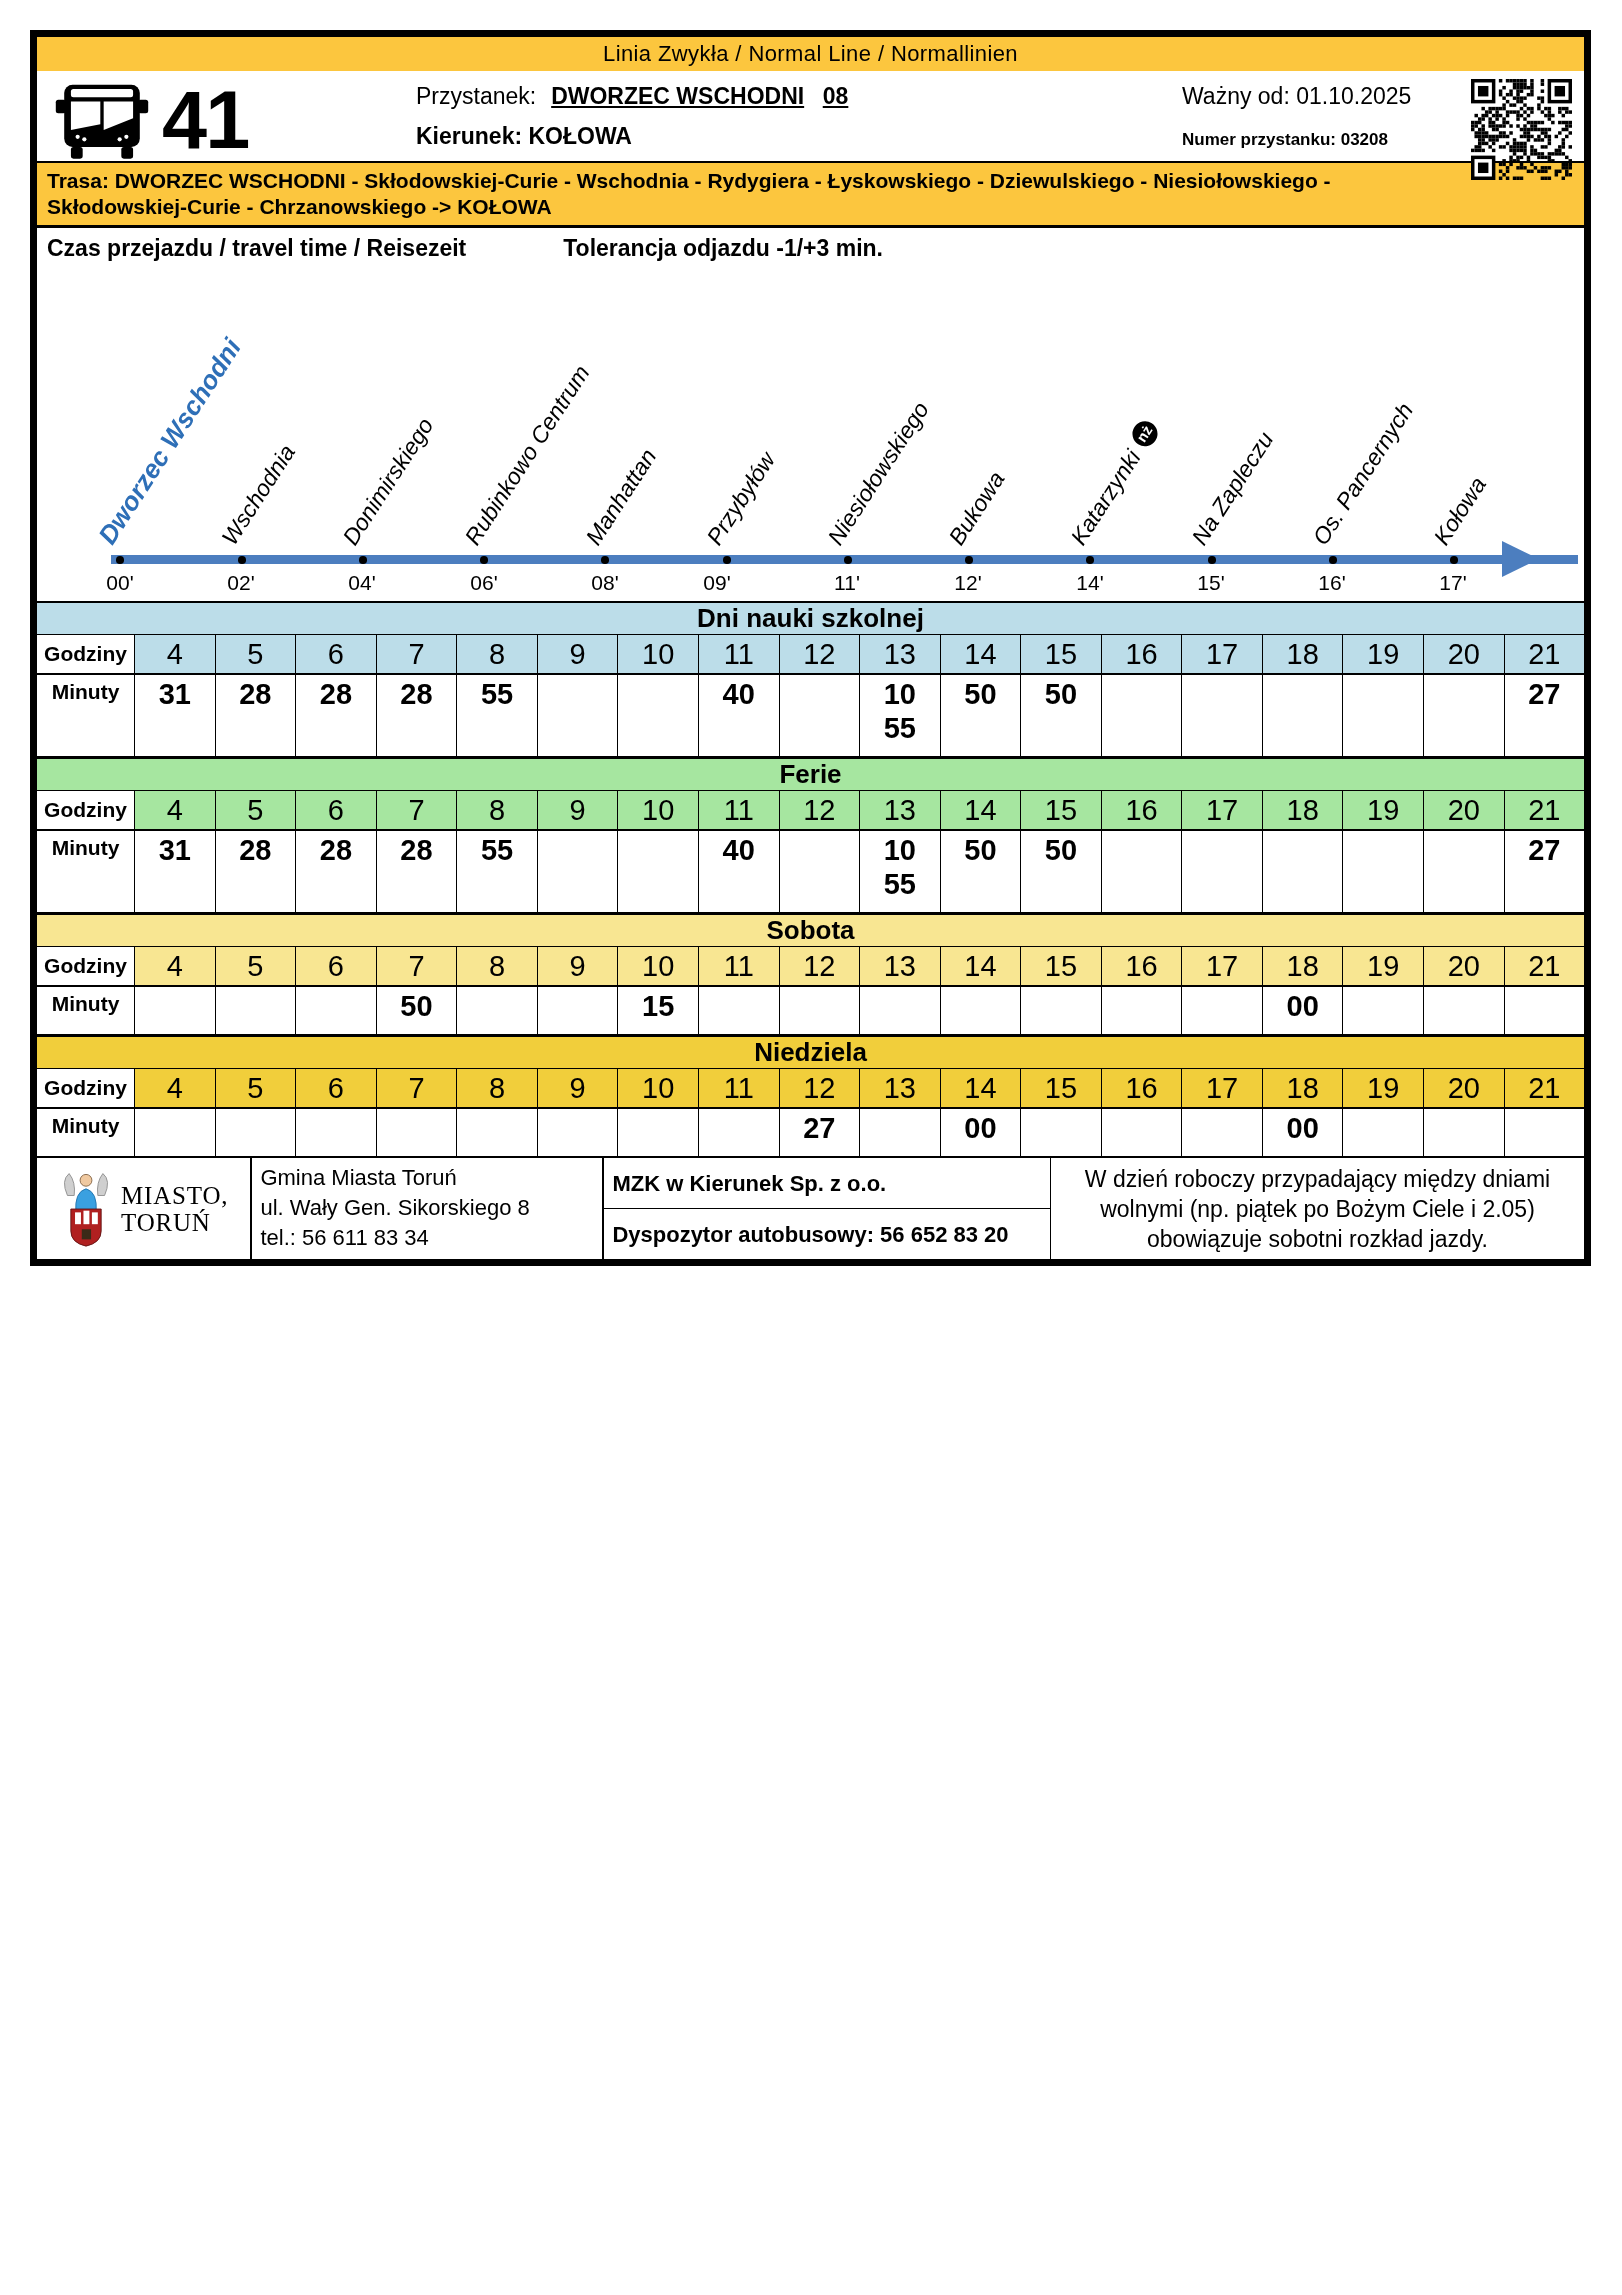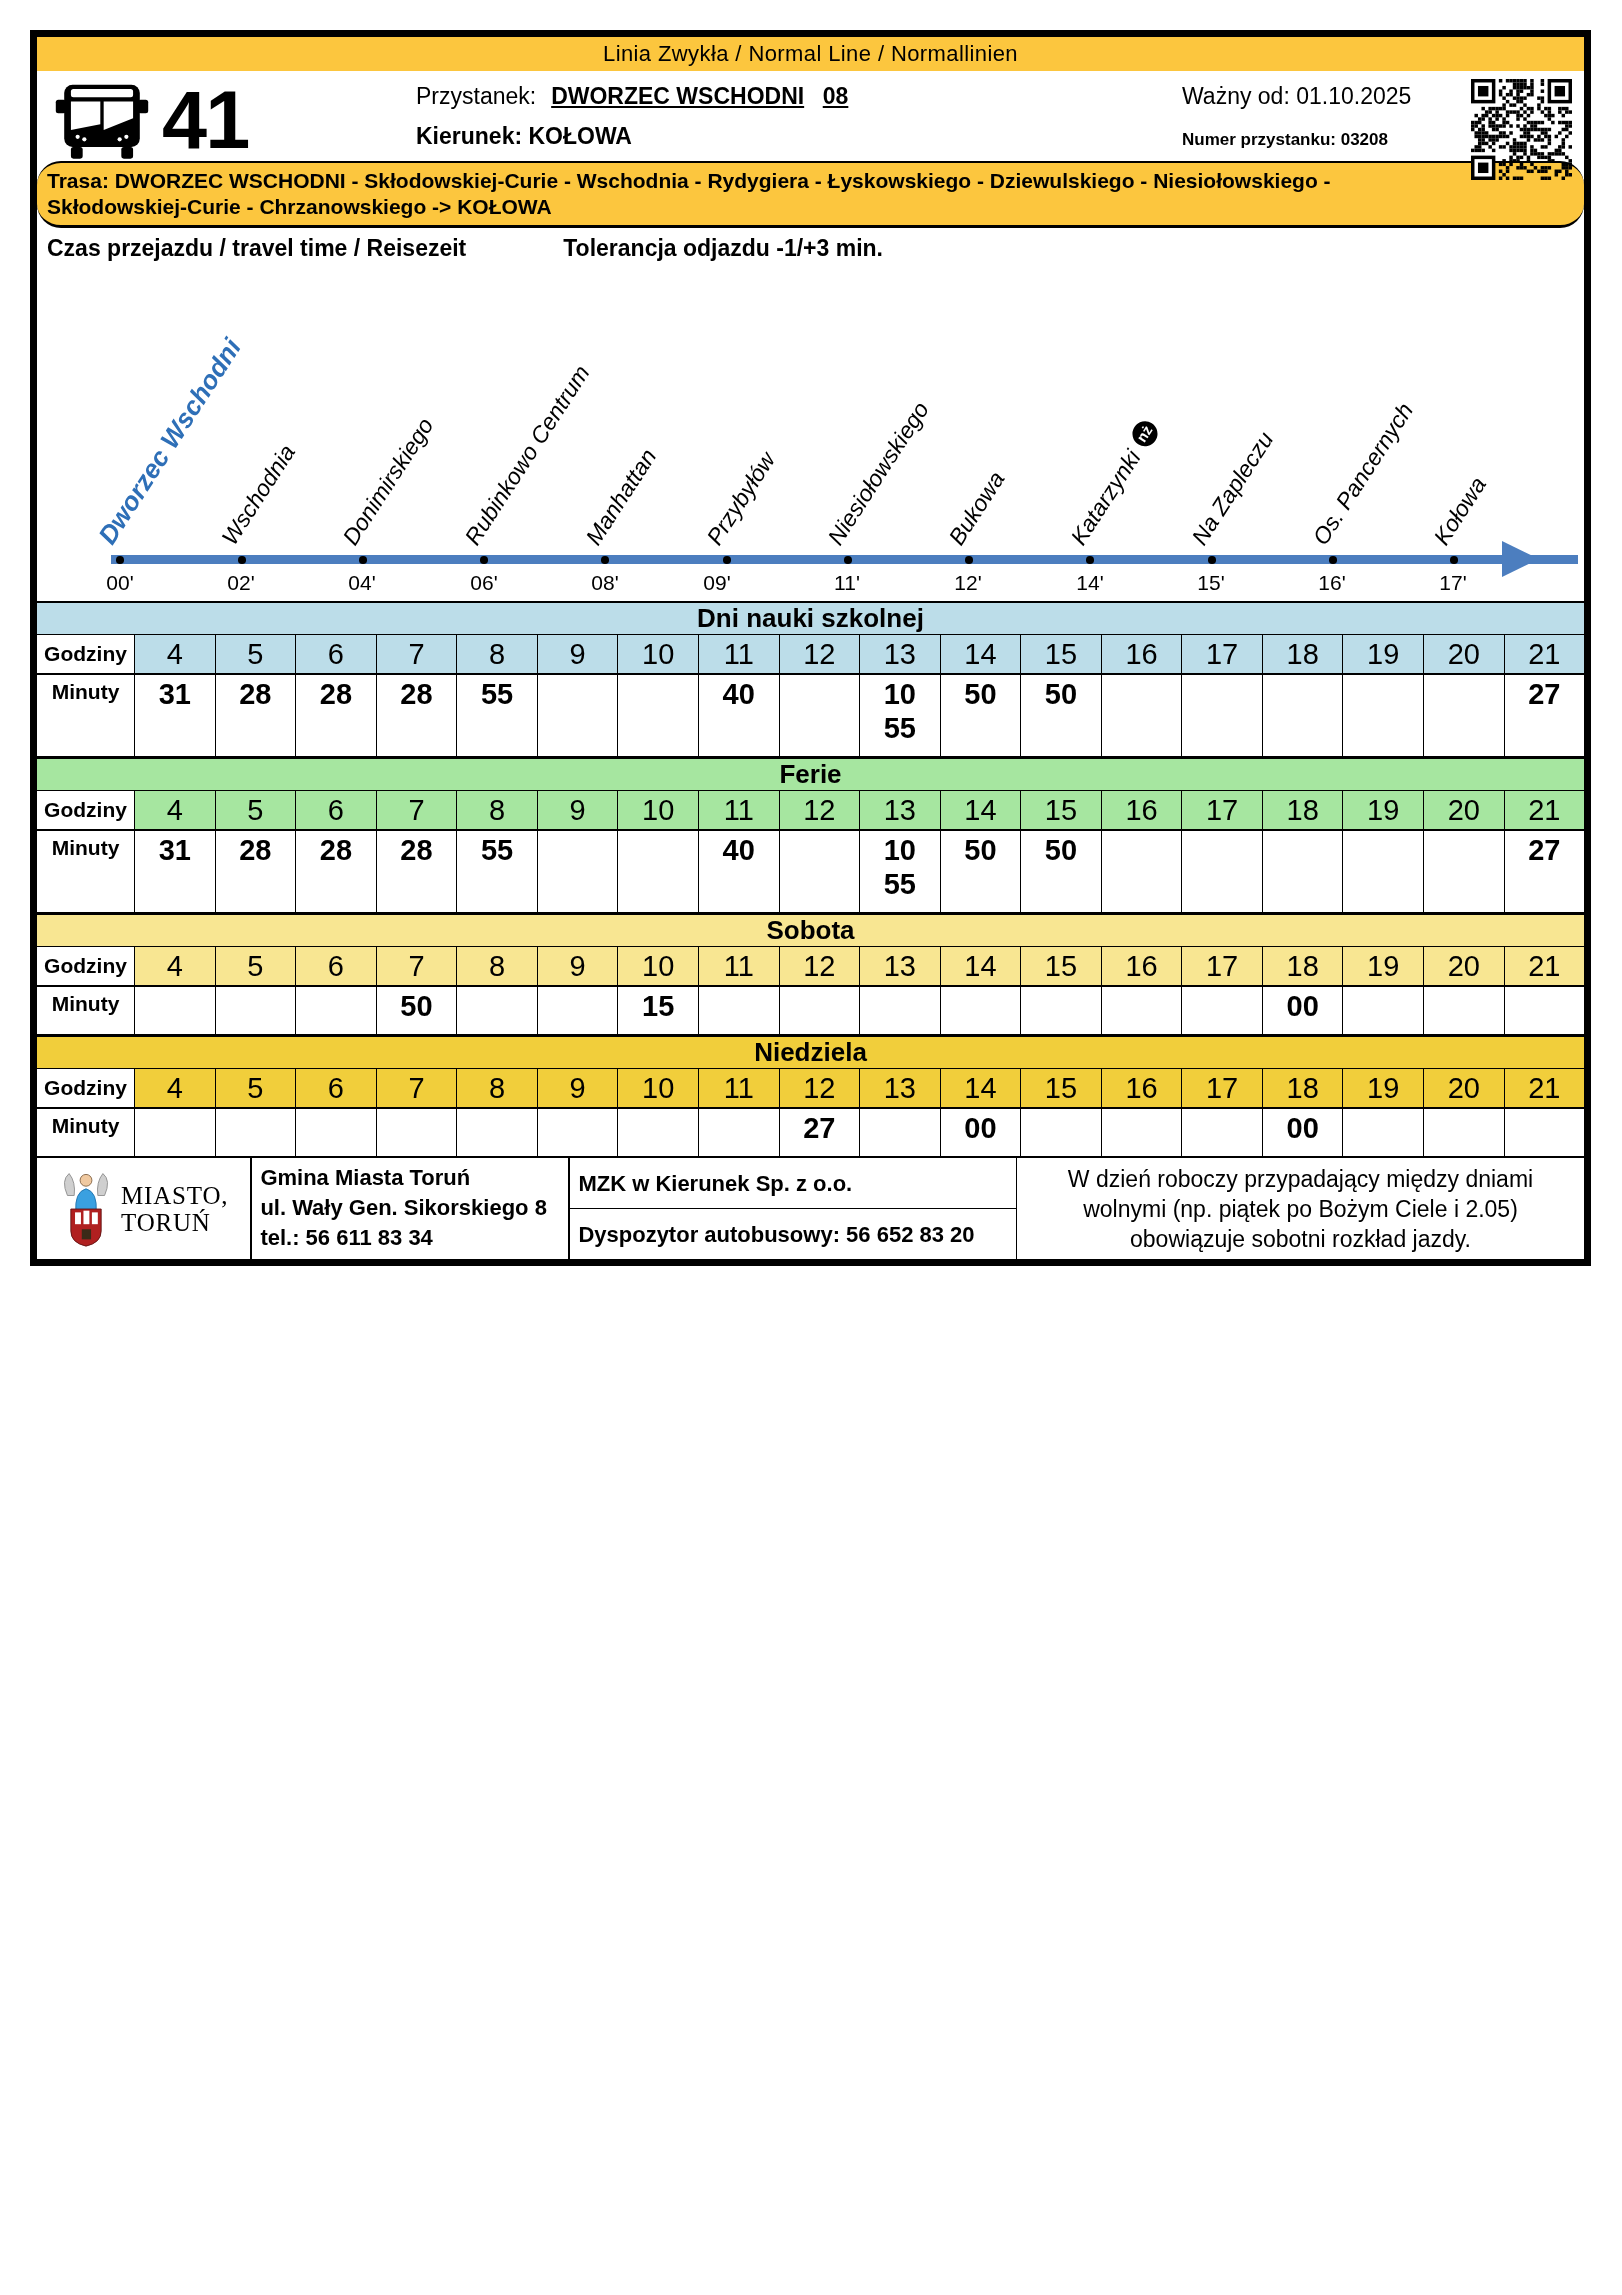--- a/index.html
+++ b/index.html
@@ -18,21 +18,21 @@
   .stop-line{font-size:23px;}
   .stop-line .nm{font-weight:bold;text-decoration:underline;margin-left:15px;}
   .stop-line .pl{font-weight:bold;text-decoration:underline;margin-left:18.6px;}
   .dir-line{font-size:23px;font-weight:bold;margin-top:13.5px;}
   .hdr-right{width:279px;text-align:left;padding-top:5px;}
   .valid{font-size:23px;}
   .stopnum{font-size:17px;margin-top:20px;font-weight:bold;}
   .qr{width:101px;height:101px;margin-left:10px;margin-top:1.7px;flex:none;}
 
   
-  .trasa{background:#FCC63E;border-top:2.5px solid #000;border-bottom:3.4px solid #000;padding:5px 10px;font-size:21px;font-weight:bold;line-height:26px;border-radius:24px;}
+  .trasa{background:#FCC63E;border-top:2.5px solid #000;border-bottom:3.4px solid #000;padding:5px 10px;font-size:21px;font-weight:bold;line-height:26px;}
 
   
   .czas{display:flex;padding:6.8px 10px 3.4px 10px;font-size:23px;font-weight:bold;}
   .czas .tol{margin-left:97px;}
 
   
   .diagram{position:relative;height:336px;border-bottom:2.5px solid #000;overflow:hidden;}
   .tl-line{position:absolute;left:74px;height:9.3px;background:#4C7EBF;top:290px;}
   .tl-arrow{position:absolute;top:276px;width:0;height:0;border-left:37px solid #4C7EBF;border-top:18.6px solid transparent;border-bottom:18.6px solid transparent;}
   .st-dot{position:absolute;width:7.6px;height:7.6px;border-radius:50%;background:#000;top:291px;}
@@ -52,21 +52,21 @@
   .lblcell{width:98px;flex:none;font-weight:bold;font-size:21px;background:#fff;display:flex;align-items:center;justify-content:center;}
   .hcell{flex:1;font-size:29px;display:flex;align-items:center;justify-content:center;}
   .hrow{height:38px;border-bottom:2.5px solid #000;}
   .mcell{flex:1;font-size:29px;font-weight:bold;padding-top:1.7px;line-height:34px;background:#fff;}
   .mrow{background:#fff;}
 
   
   .footer{display:flex;border-top:2.5px solid #000;height:103px;box-sizing:border-box;}
   .f-logo{width:213px;flex:none;display:flex;align-items:center;justify-content:center;gap:8.4px;}
   .f-logo .city{font-family:"Liberation Serif",serif;font-size:25px;line-height:27px;letter-spacing:0.8px;}
-  .f-addr{width:318px;flex:none;border-left:2.5px solid #000;padding:5px 8.4px;font-size:22px;font-weight:bold;line-height:30px;box-sizing:border-box;white-space:pre-line;}
+  .f-addr{width:352px;flex:none;border-left:2.5px solid #000;padding:5px 8.4px;font-size:22px;font-weight:normal;line-height:30px;box-sizing:border-box;white-space:pre-line;}
   .f-mzk{width:448px;flex:none;border-left:2.5px solid #000;box-sizing:border-box;display:flex;flex-direction:column;}
   .f-mzk div{flex:1;font-size:22px;font-weight:bold;padding:1.7px 8.4px 0 8.4px;border-bottom:1.7px solid #000;display:flex;align-items:center;}
   .f-mzk div:last-child{border-bottom:none;}
   .f-note{flex:1;border-left:1.7px solid #000;display:flex;align-items:center;justify-content:center;text-align:center;font-size:23px;line-height:30px;padding:0 12px;white-space:pre-line;}
 </style>
 </head>
 <body>
 
 <div class="sheet">
 

